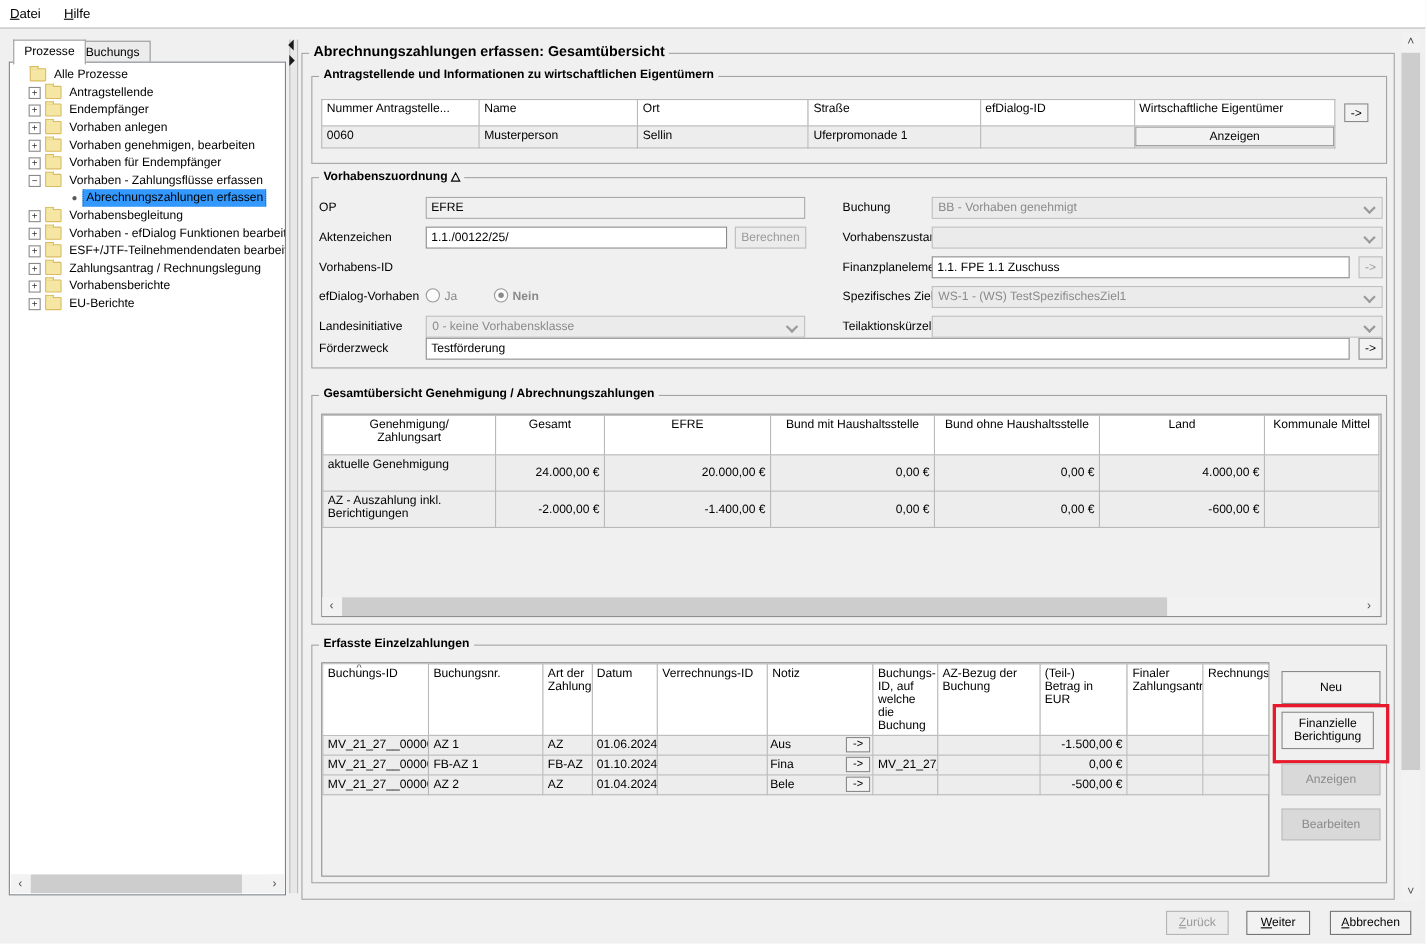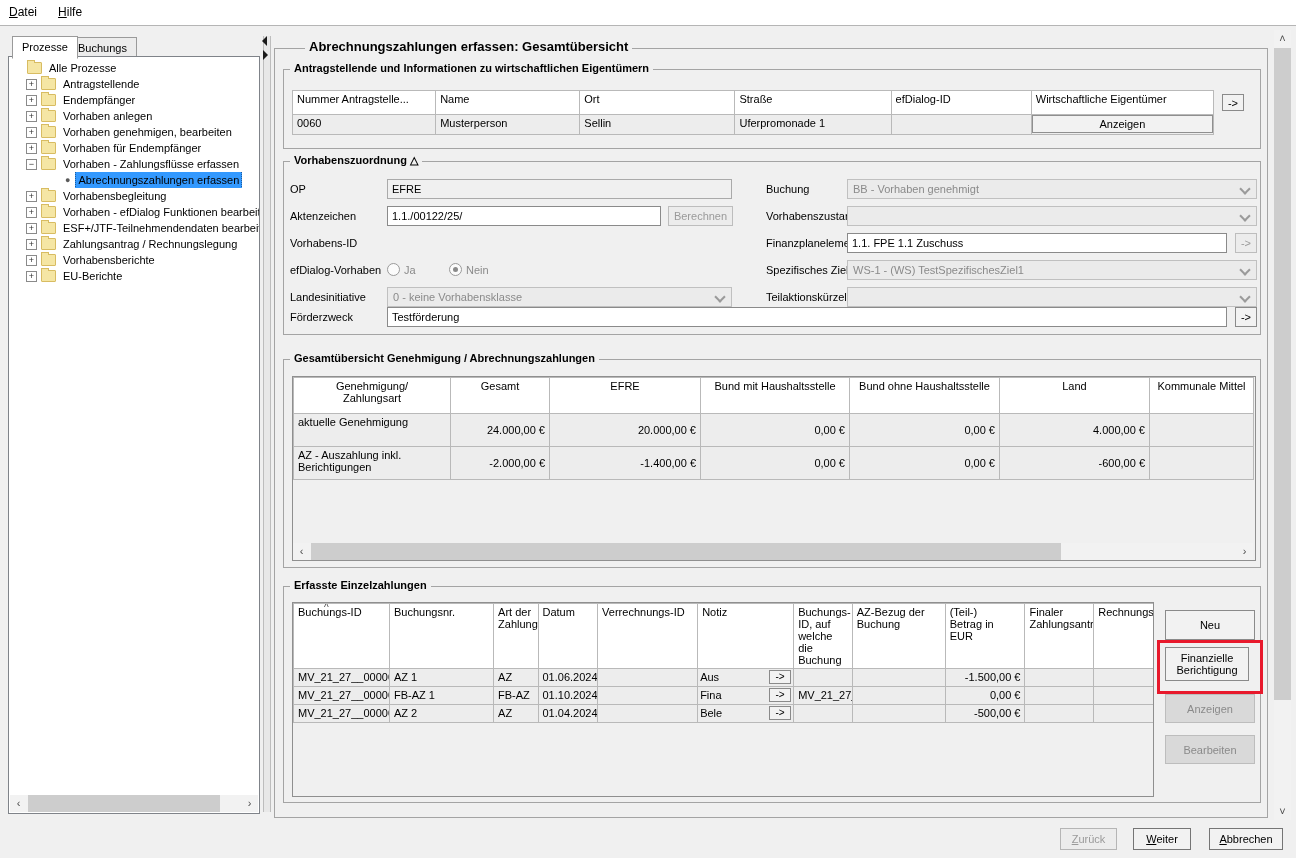--- a/index.html
+++ b/index.html
@@ -32,21 +32,21 @@
   .sb-thumb-h{position:absolute;top:0;height:17px;background:#cdcdcd;}
   .sb-thumb-v{position:absolute;left:0;width:17px;background:#cdcdcd;}
   
   .tri{position:absolute;width:0;height:0;border:5px solid transparent;}
   .tri.left{border-right-color:#1a1a1a;border-left-width:0;}
   .tri.right{border-left-color:#1a1a1a;border-right-width:0;}
   
   .gb{position:absolute;border:1px solid #a4a4a4;}
   .gb-title{position:absolute;top:-8px;left:6px;background:#f0f0f0;padding:0 4px;font-weight:bold;white-space:nowrap;}
   .main{position:absolute;left:274px;top:48px;width:992px;height:768px;border:1px solid #a4a4a4;}
-  .main-title{position:absolute;top:-10px;left:6px;background:#f0f0f0;padding:0 4px;font-weight:bold;font-size:13px;white-space:nowrap;margin-left:24px;}
+  .main-title{position:absolute;top:-10px;left:6px;background:#f0f0f0;padding:0 4px;font-weight:bold;font-size:13px;white-space:nowrap;}
   
   table.grid{border-collapse:collapse;table-layout:fixed;font-size:11px;}
   table.grid td{border:1px solid #b9b9b9;padding:2px 4px;overflow:hidden;vertical-align:top;}
   table.grid tr.hd td{background:#fff;white-space:pre-line;}
   table.grid tr.bd td{background:#ededed;}
   .viewport{position:absolute;border:1px solid #8f8f8f;background:#f0f0f0;overflow:hidden;}
   .num{text-align:right;white-space:nowrap;}
   .nowrap{white-space:nowrap;}
   
   .flabel{position:absolute;height:20px;line-height:20px;white-space:nowrap;}
@@ -218,21 +218,21 @@
       <input class="tb ro" style="left: 103px; top: 17px; width: 345px;" readonly="" value="EFRE">
 
       <span class="flabel" style="left:6px;top:44px;">Aktenzeichen</span>
       <input class="tb" style="left: 103px; top: 44px; width: 274px;" value="1.1./00122/25/">
       <div class="btn flat-disabled" style="left:384px;top:44px;width:65px;height:20px;">Berechnen</div>
 
       <span class="flabel" style="left:6px;top:71px;">Vorhabens-ID</span>
 
       <span class="flabel" style="left:6px;top:98px;">efDialog-Vorhaben</span>
       <span class="flabel dis-text" style="left:103px;top:98px;"><span class="radio"></span><span>Ja</span></span>
-      <span class="flabel dis-text" style="left:165px;top:98px;"><span class="radio on"></span><span>Nein</span></span>
+      <span class="flabel dis-text" style="left:165px;top:98px;font-weight:bold;"><span class="radio on"></span><span>Nein</span></span>
 
       <span class="flabel" style="left:6px;top:125px;">Landesinitiative</span>
       <div class="combo" style="left:103px;top:125px;width:345px;"><span>0 - keine Vorhabensklasse</span><span class="chev"></span></div>
 
       <span class="flabel" style="left:6px;top:145px;">Förderzweck</span>
       <input class="tb" style="left: 103px; top: 145px; width: 840px;" value="Testförderung">
       <div class="btn" style="left:951px;top:145px;width:22px;height:20px;">
           <span>-&gt;</span>
         </div>
 

